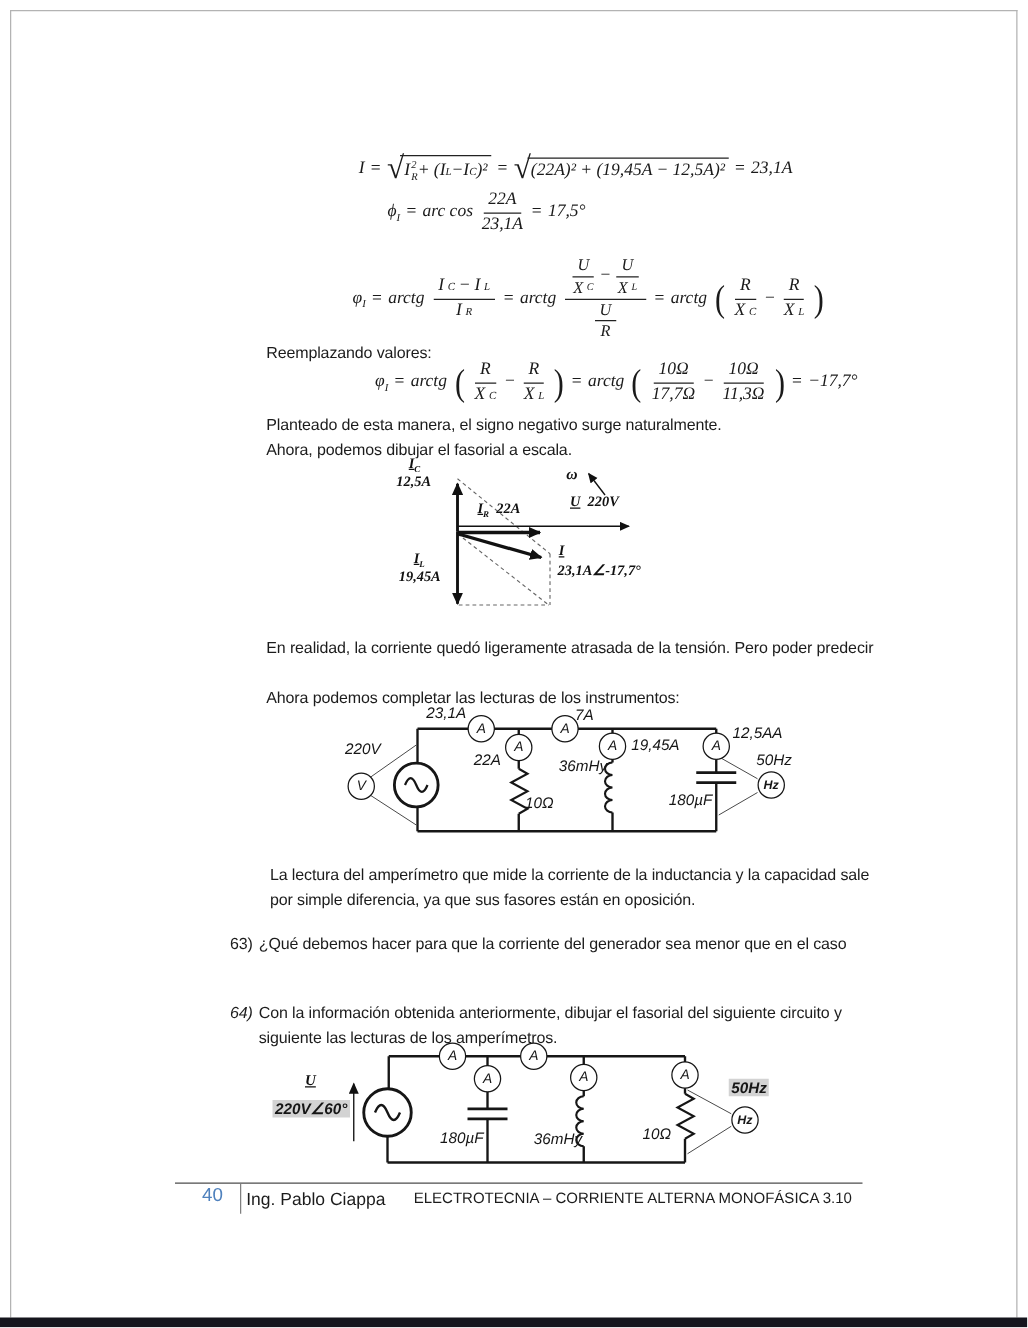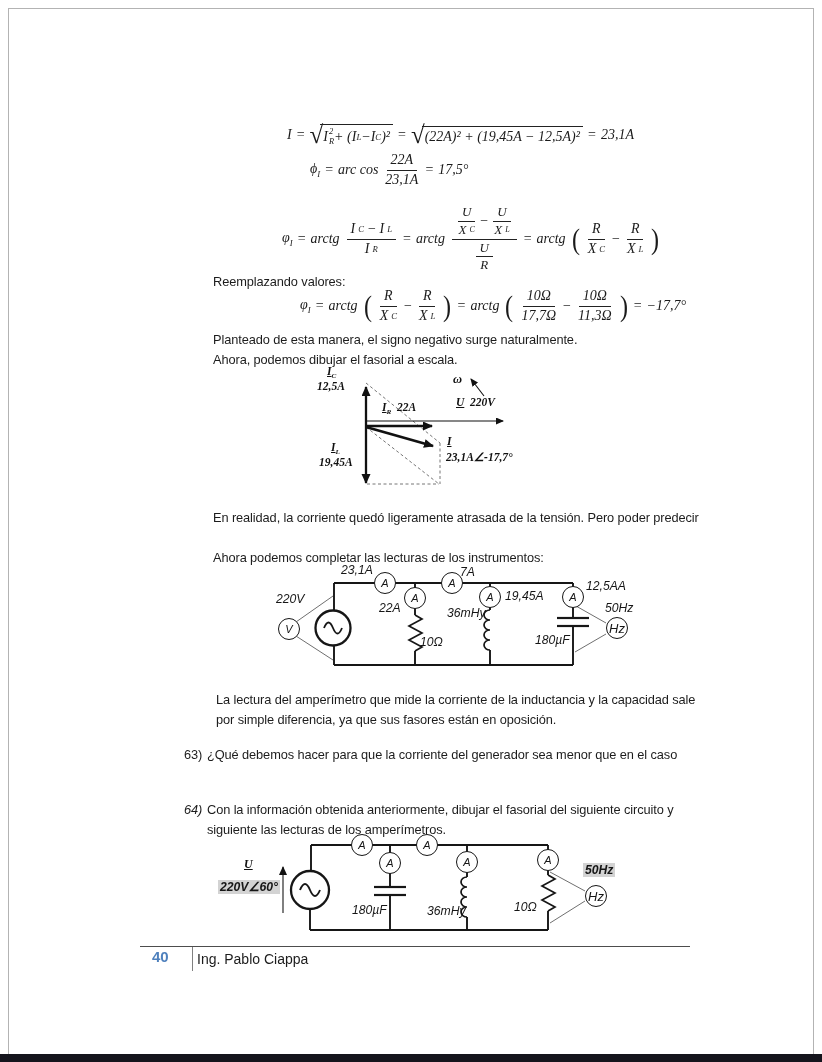--- a/index.html
+++ b/index.html
@@ -34,26 +34,26 @@
   .diagram svg{position:absolute;left:0;top:0;}
   .plabel{position:absolute;font-family:"Liberation Serif",serif;font-style:italic;font-weight:bold;
           font-size:11.5px;color:#111;white-space:nowrap;line-height:13px;}
   .plabel .ul{text-decoration:underline;}
   .plabel sub{font-size:0.62em;}
   .clabel{position:absolute;font-style:italic;font-size:12.2px;color:#161616;white-space:nowrap;line-height:13px;}
   .hl{background:#d3d3d3;padding:0 2px;}
   .meter{position:absolute;width:22px;height:22px;box-sizing:border-box;border:1.7px solid #161616;border-radius:50%;
          background:#fff;display:flex;align-items:center;justify-content:center;
          font-style:italic;font-size:11px;color:#161616;}
-  .meter.small-text{font-size:13px;}
+  .meter.small-text{font-size:10px;font-weight:bold;}
 
   
   .footer-line{position:absolute;left:140px;top:946px;width:550px;border-top:1.6px solid #4d4d4d;}
-  .footer-pageno{position:absolute;left:152px;top:948px;width:36px;
-                 font-size:15px;font-weight:bold;color:#4f81bd;}
+  .footer-pageno{position:absolute;left:152px;top:948px;width:36px;text-align:center;
+                 font-size:15px;font-weight:normal;color:#4f81bd;}
   .footer-div{position:absolute;left:192px;top:947px;height:24px;border-left:1.4px solid #808080;}
   .footer-author{position:absolute;left:197px;top:951px;font-size:14px;color:#1c1c1c;}
   .footer-course{position:absolute;left:331px;top:951px;font-size:12px;color:#1c1c1c;}
 </style>
 </head>
 <body>
 
 <div class="page">
   <div class="page-border"></div>
 
@@ -370,15 +370,16 @@
     <div class="clabel" style="left:152px;top:71px;">180µF</div>
     <div class="clabel" style="left:227px;top:72px;">36mHy</div>
     <div class="clabel" style="left:314px;top:68px;">10Ω</div>
     <div class="clabel" style="left:383px;top:31px;font-weight:bold;"><span class="hl">50Hz</span></div>
   </div>
 
   <div class="footer-line"></div>
   <div class="footer-pageno">40</div>
   <div class="footer-div"></div>
   <div class="footer-author">Ing. Pablo Ciappa</div>
+  <div class="footer-course">ELECTROTECNIA – CORRIENTE ALTERNA MONOFÁSICA 3.10</div>
 
   <div class="bottom-bar"></div>
 </div>
 
 </body></html>

